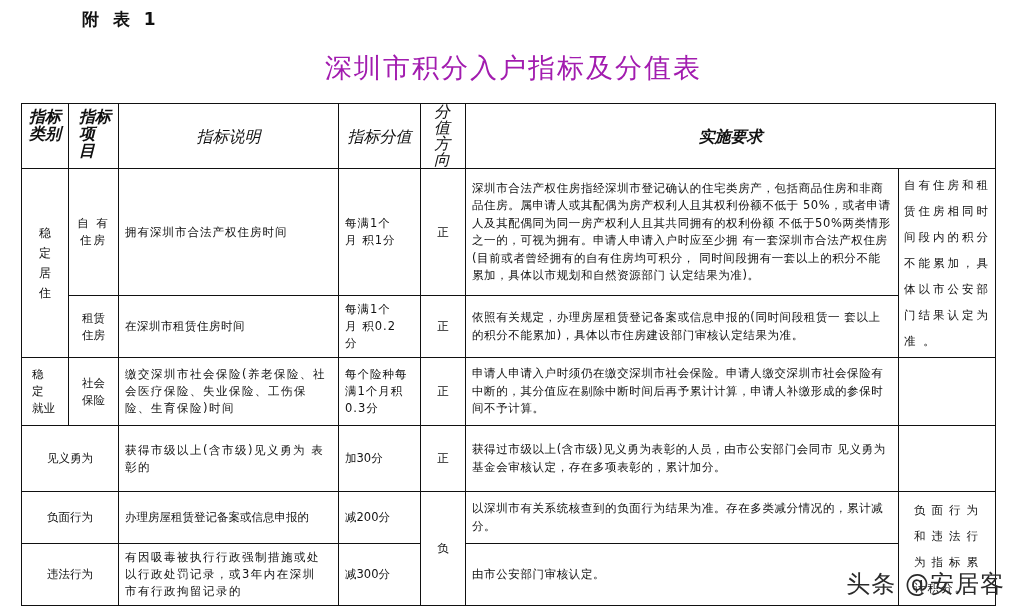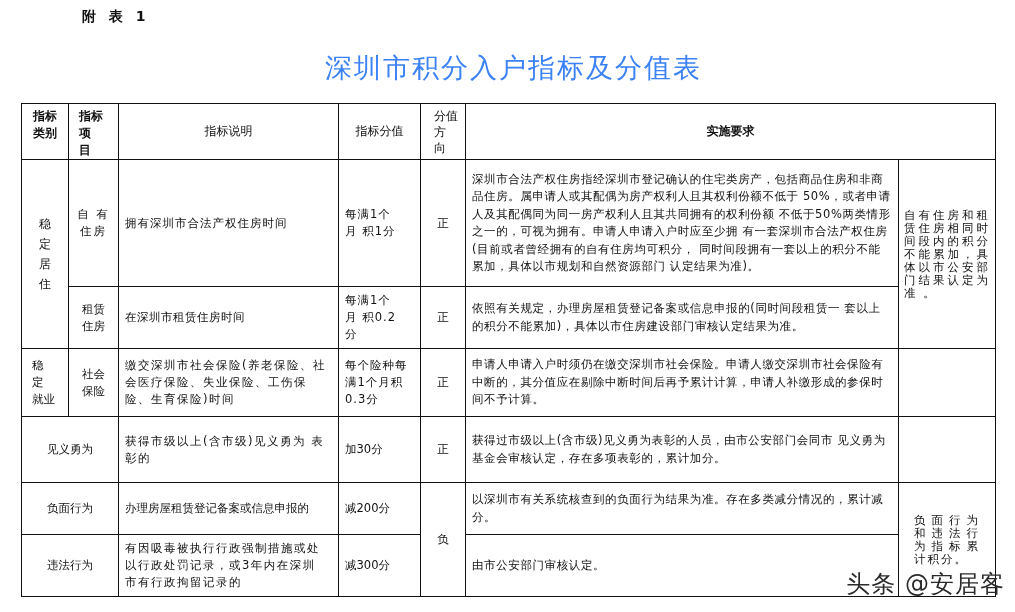--- a/index.html
+++ b/index.html
@@ -2,43 +2,43 @@
 <html><head>
 <meta charset="utf-8">
 <style>
   html, body { margin: 0; padding: 0; }
   body {
     width: 1015px; height: 612px; background: #ffffff; position: relative; overflow: hidden;
     font-family: "DejaVu Sans", sans-serif; color: #111;
   }
   .appendix-label {
     position: absolute; left: 82px; top: 8px;
-    font-size: 14px; font-weight: bold; letter-spacing: 4px;
+    font-size: 17px; font-weight: bold; letter-spacing: 4px;
     font-family: "DejaVu Sans", sans-serif;
   }
   .doc-title {
     position: absolute; left: 0; width: 1015px; top: 50px; text-align: center;
-    font-family: "DejaVu Serif", serif; font-size: 27px; letter-spacing: 2px; color: #3b82f6;
+    font-family: "DejaVu Serif", serif; font-size: 27px; letter-spacing: 2px; color: #a21caf;
     padding-left: 12px; box-sizing: border-box;
   }
   table.grid {
     position: absolute; left: 21px; top: 103px;
     border-collapse: collapse; table-layout: fixed;
     font-size: 11.5px; line-height: 17px;
   }
   table.grid td {
     border: 1.4px solid #111; padding: 0 6px; vertical-align: middle; box-sizing: border-box;
   }
-  .hdr td { font-size: 12px; }
+  .hdr td { font-size: 16px; font-style: italic; }
   .bold { font-weight: bold; }
   .center { text-align: center; }
   .left { text-align: left; }
   .vtext { text-align: center; line-height: 20px; }
   .req { letter-spacing: 0.6px; line-height: 17.5px; }
-  .note { letter-spacing: 2px; line-height: 13px; text-align: justify; }
+  .note { letter-spacing: 2px; line-height: 26px; text-align: justify; }
   .watermark {
     position: absolute; right: 10px; bottom: 12px;
     font-size: 24px; color: #2a2a2a; font-family: "DejaVu Sans", sans-serif;
     letter-spacing: 1px;
   }
 </style>
 </head>
 <body>
 
 <div class="appendix-label">附 表 1</div>

